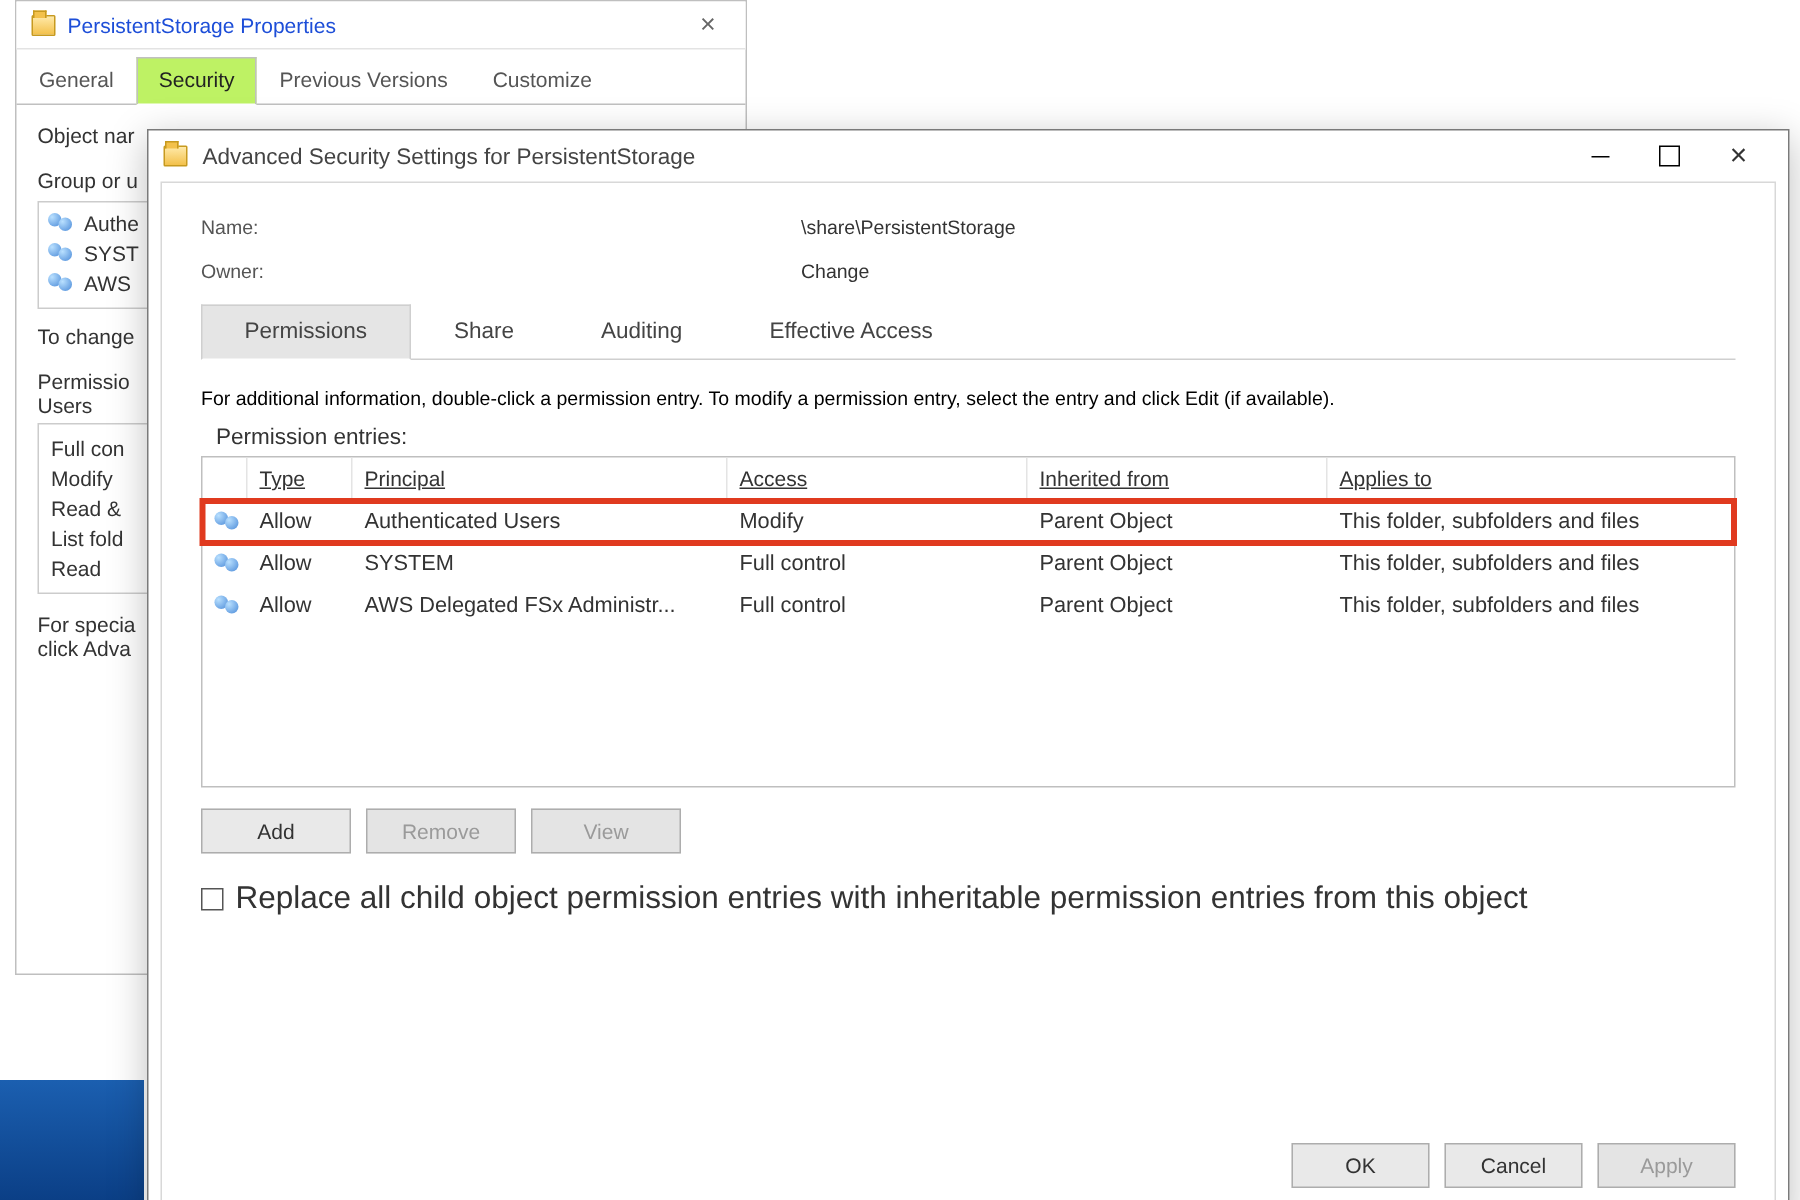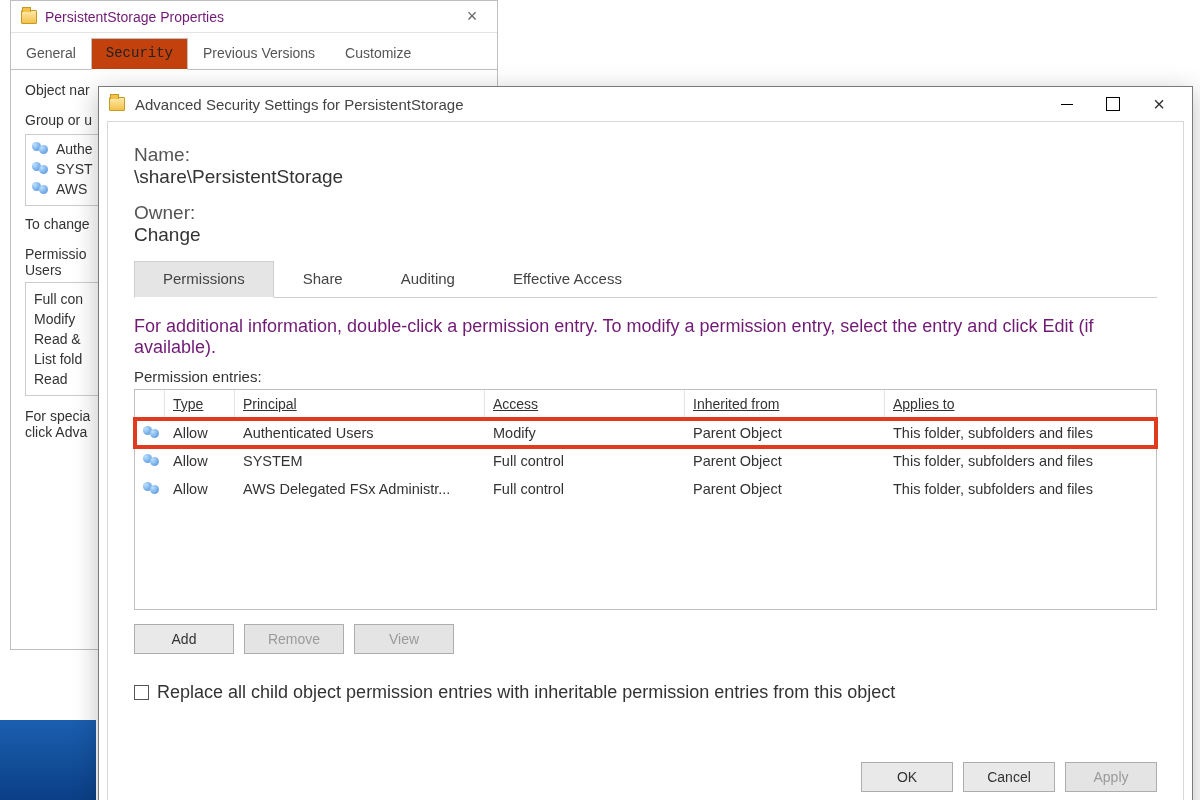--- a/index.html
+++ b/index.html
@@ -5,25 +5,25 @@
   * { box-sizing: border-box; font-family: "Segoe UI", Arial, sans-serif; }
   body { margin:0; width:1200px; height:800px; background:#fff; overflow:hidden; position:relative; font-size:14px; color:#222; }
 
   
   .dlg-back {
     position:absolute; left:10px; top:0; width:488px; height:650px;
     border:1px solid #bfbfbf; background:#fff;
   }
   .dlg-back .titlebar { display:flex; align-items:center; height:32px; padding:0 10px; background:#fff; border-bottom:1px solid #e3e3e3;}
   .dlg-back .titlebar .icon { width:16px; height:14px; margin-right:8px; }
-  .dlg-back .titlebar .title { color:#701a75; font-size:14px; flex:1; }
+  .dlg-back .titlebar .title { color:#1d4ed8; font-size:14px; flex:1; }
   .dlg-back .titlebar .x { font-size:18px; color:#666; width:30px; text-align:center; }
   .dlg-back .tabs { display:flex; border-bottom:1px solid #c0c0c0; margin-top:4px; }
   .dlg-back .tab { padding:6px 14px 8px; font-size:14px; color:#555; border:1px solid transparent; position:relative; top:1px; }
-  .dlg-back .tab.active { border:1px solid #c0c0c0; border-bottom:1px solid #fff; background:#c2410c; color:#222;font-family:Liberation Mono, monospace; }
+  .dlg-back .tab.active { border:1px solid #c0c0c0; border-bottom:1px solid #fff; background:#bef264; color:#222; }
   .dlg-back .body { padding:12px 14px; color:#333; }
   .dlg-back .gbox { border:1px solid #ccc; margin:6px 0 10px; padding:4px 6px 6px; }
   .dlg-back .gbox .row { display:flex; align-items:center; gap:6px; padding:2px 0; font-size:14px; }
   .pbox { border:1px solid #ccc; padding:6px 8px; margin-top:4px; }
   .pbox div { padding:2px 0; }
 
   .folder-icon { display:inline-block; width:16px; height:13px; background:linear-gradient(#ffe9a8,#f3c14b); border:1px solid #c79a1f; border-radius:1px; position:relative; }
   .folder-icon::before { content:""; position:absolute; left:0; top:-4px; width:7px; height:4px; background:#f3c14b; border:1px solid #c79a1f; border-bottom:none; }
 
   .users-icon { position:relative; width:18px; height:14px; display:inline-block; }
@@ -43,31 +43,31 @@
   .dlg-adv .titlebar { display:flex; align-items:center; height:34px; padding:0 10px; }
   .dlg-adv .titlebar .icon { width:16px; height:14px; margin-right:10px; }
   .dlg-adv .titlebar .title { font-size:15px; color:#444; flex:1; }
   .dlg-adv .winbtns { display:flex; gap:0; }
   .dlg-adv .winbtn { width:46px; height:30px; display:flex; align-items:center; justify-content:center; color:#333; }
   .dlg-adv .winbtn.min::before { content:""; display:block; width:12px; border-top:1px solid #000; }
   .dlg-adv .winbtn.max::before { content:""; display:block; width:12px; height:12px; border:1.5px solid #000; }
   .dlg-adv .winbtn.close { font-size:20px; line-height:1; font-weight:300; }
 
   .adv-inner { border:1px solid #d8d8d8; margin:0 8px 8px; height:calc(100% - 42px); padding:22px 26px 8px; position:relative; }
-  .kv { display:flex; margin-bottom:14px; font-size:19px;flex-direction:column; }
+  .kv { display:flex; margin-bottom:14px; font-size:13px; }
   .kv .k { width:400px; color:#555; }
   .kv .v { color:#333; }
   .link { color:#0b63c4; cursor:pointer; }
 
   .adv-tabs { display:flex; border-bottom:1px solid #cfcfcf; margin-top:6px; }
   .adv-tab { padding:8px 28px 10px; font-size:15px; color:#444; border:1px solid transparent; position:relative; top:1px; }
   .adv-tab.active { border:1px solid #cfcfcf; border-bottom:1px solid #fff; background:#e5e5e5;padding-left:28px; }
 
-  .hint { margin:18px 0 10px; font-size:18px; color:#701a75; }
-  .label { margin:6px 0 4px; font-size:15px; color:#333; }
+  .hint { margin:18px 0 10px; font-size:13px; color:#000000; }
+  .label { margin:6px 10px 4px; font-size:15px; color:#333; }
 
   .perm-table { border:1px solid #bfbfbf; width:100%; }
   .perm-head { display:flex; border-bottom:1px solid #cfcfcf; font-size:14px; color:#333;text-decoration:underline; }
   .perm-head > div { padding:6px 8px; border-right:1px solid #e4e4e4; }
   .perm-head > div:last-child { border-right:none; }
   .perm-body .prow { display:flex; align-items:center; font-size:14.5px; color:#333; padding:3px 0; }
   .perm-body .prow > div { padding:3px 8px; }
   .perm-body .prow.highlight { outline:4px solid #e03a1f; outline-offset:-2px; }
   .col-icon { width:30px; display:flex; align-items:center; justify-content:center; }
   .col-type { width:70px; }
@@ -76,21 +76,21 @@
   .col-inh  { width:200px; }
   .col-app  { flex:1; }
 
   .btnrow { display:flex; gap:10px; margin-top:14px; }
   .btn { min-width:100px; height:30px; border:1px solid #adadad; background:#e9e9e9; color:#333; font-size:14px; display:inline-flex; align-items:center; justify-content:center; padding:0 4px; }
   .btn.disabled { color:#9a9a9a; background:#e4e4e4; }
 
   .disable-wrap { display:inline-block; border:4px solid #f09a12; padding:4px 6px; margin-top:12px; }
   .disable-btn { border:1px solid #2b6fbf; outline:1px solid #8db6e6; background:#eaf2fb; padding:5px 16px; font-size:15px; }
 
-  .chk-row { display:flex; align-items:center; gap:8px; margin-top:28px; font-size:18px; color:#333; }
+  .chk-row { display:flex; align-items:center; gap:8px; margin-top:18px; font-size:21px; color:#333; }
   .chk { width:15px; height:15px; border:1px solid #555; background:#fff; display:inline-block; }
 
   .footer { position:absolute; right:26px; bottom:14px; display:flex; gap:10px; }
   .footer .btn { min-width:92px; }
 
   
   .tbar { position:absolute; left:0; bottom:0; width:96px; height:80px; background:linear-gradient(#1b5fb0,#0b3f86); }
 </style>
 </head>
 <body>

